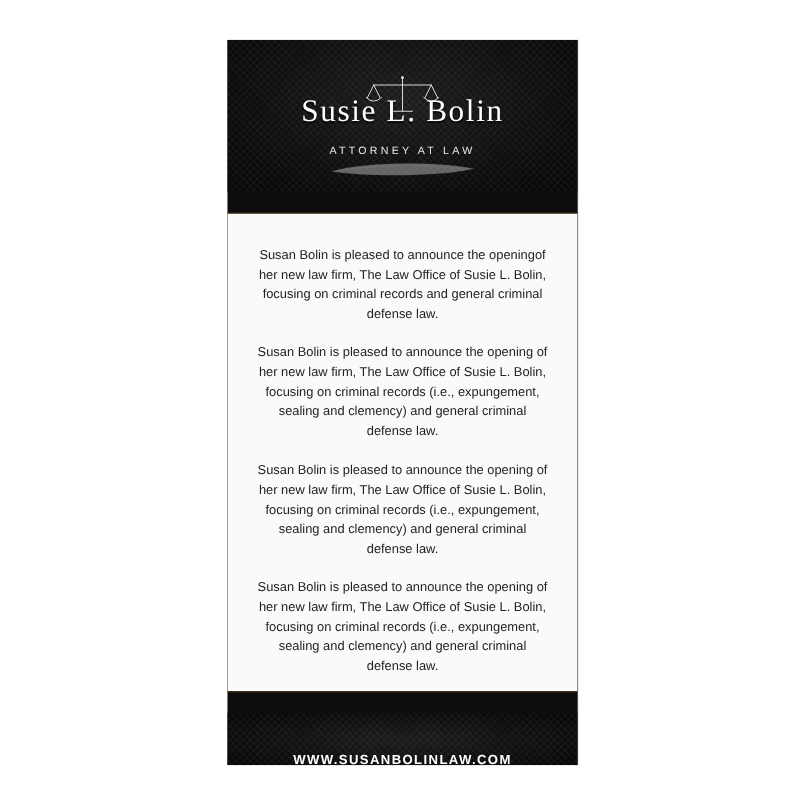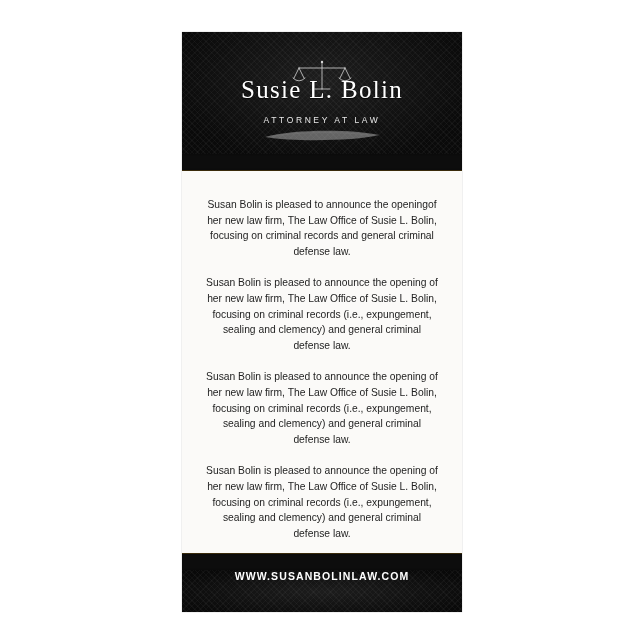--- a/index.html
+++ b/index.html
@@ -129,21 +129,21 @@
 
   
   .footer-band {
     background-color: #111111;
     background-image:
       repeating-linear-gradient(45deg, rgba(255,255,255,0.035) 0px, rgba(255,255,255,0.035) 1px, rgba(0,0,0,0) 1px, rgba(0,0,0,0) 4px),
       repeating-linear-gradient(-45deg, rgba(255,255,255,0.03) 0px, rgba(255,255,255,0.03) 1px, rgba(0,0,0,0) 1px, rgba(0,0,0,0) 4px),
       radial-gradient(ellipse at 50% 50%, #1d1d1d 0%, #090909 85%);
     height: 44px;
     display: flex;
-    align-items: flex-start;
+    align-items: flex-end;
     justify-content: center;
   }
 
   .website {
     color: #ffffff;
     font-family: "Liberation Sans", sans-serif;
     font-size: 10.5px;
     letter-spacing: 1.1px;
     font-weight: bold;
     white-space: nowrap;

